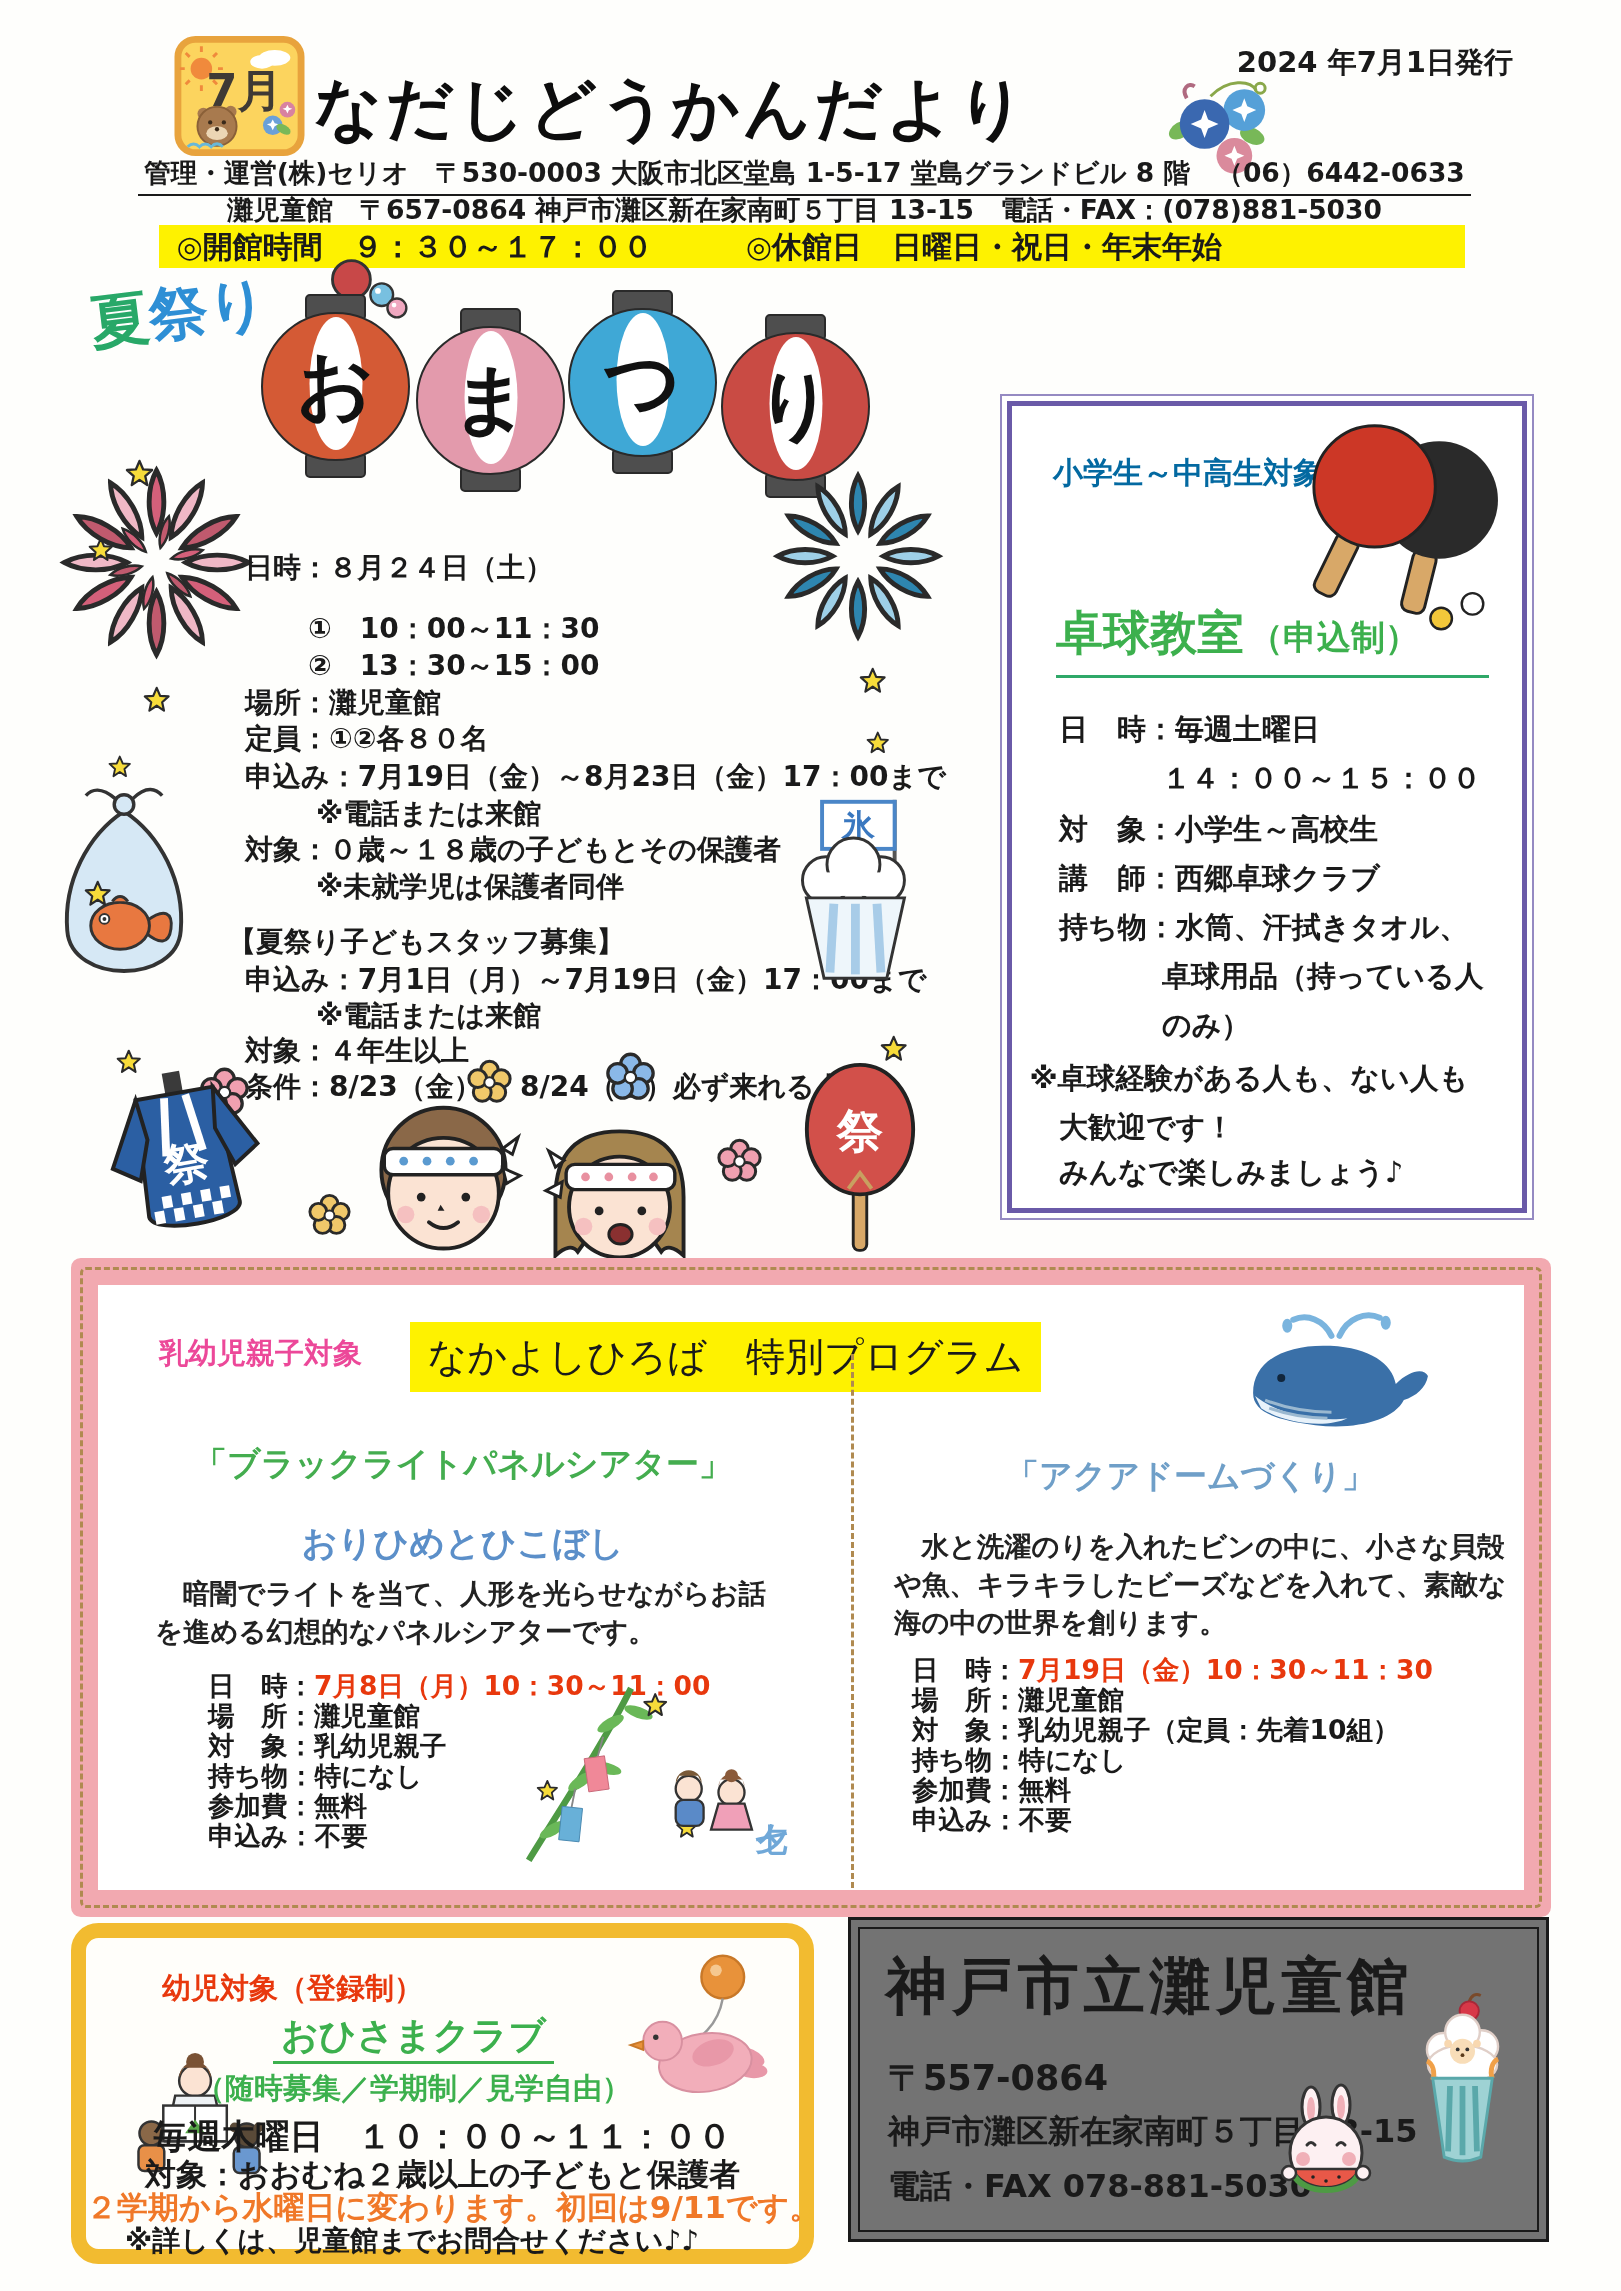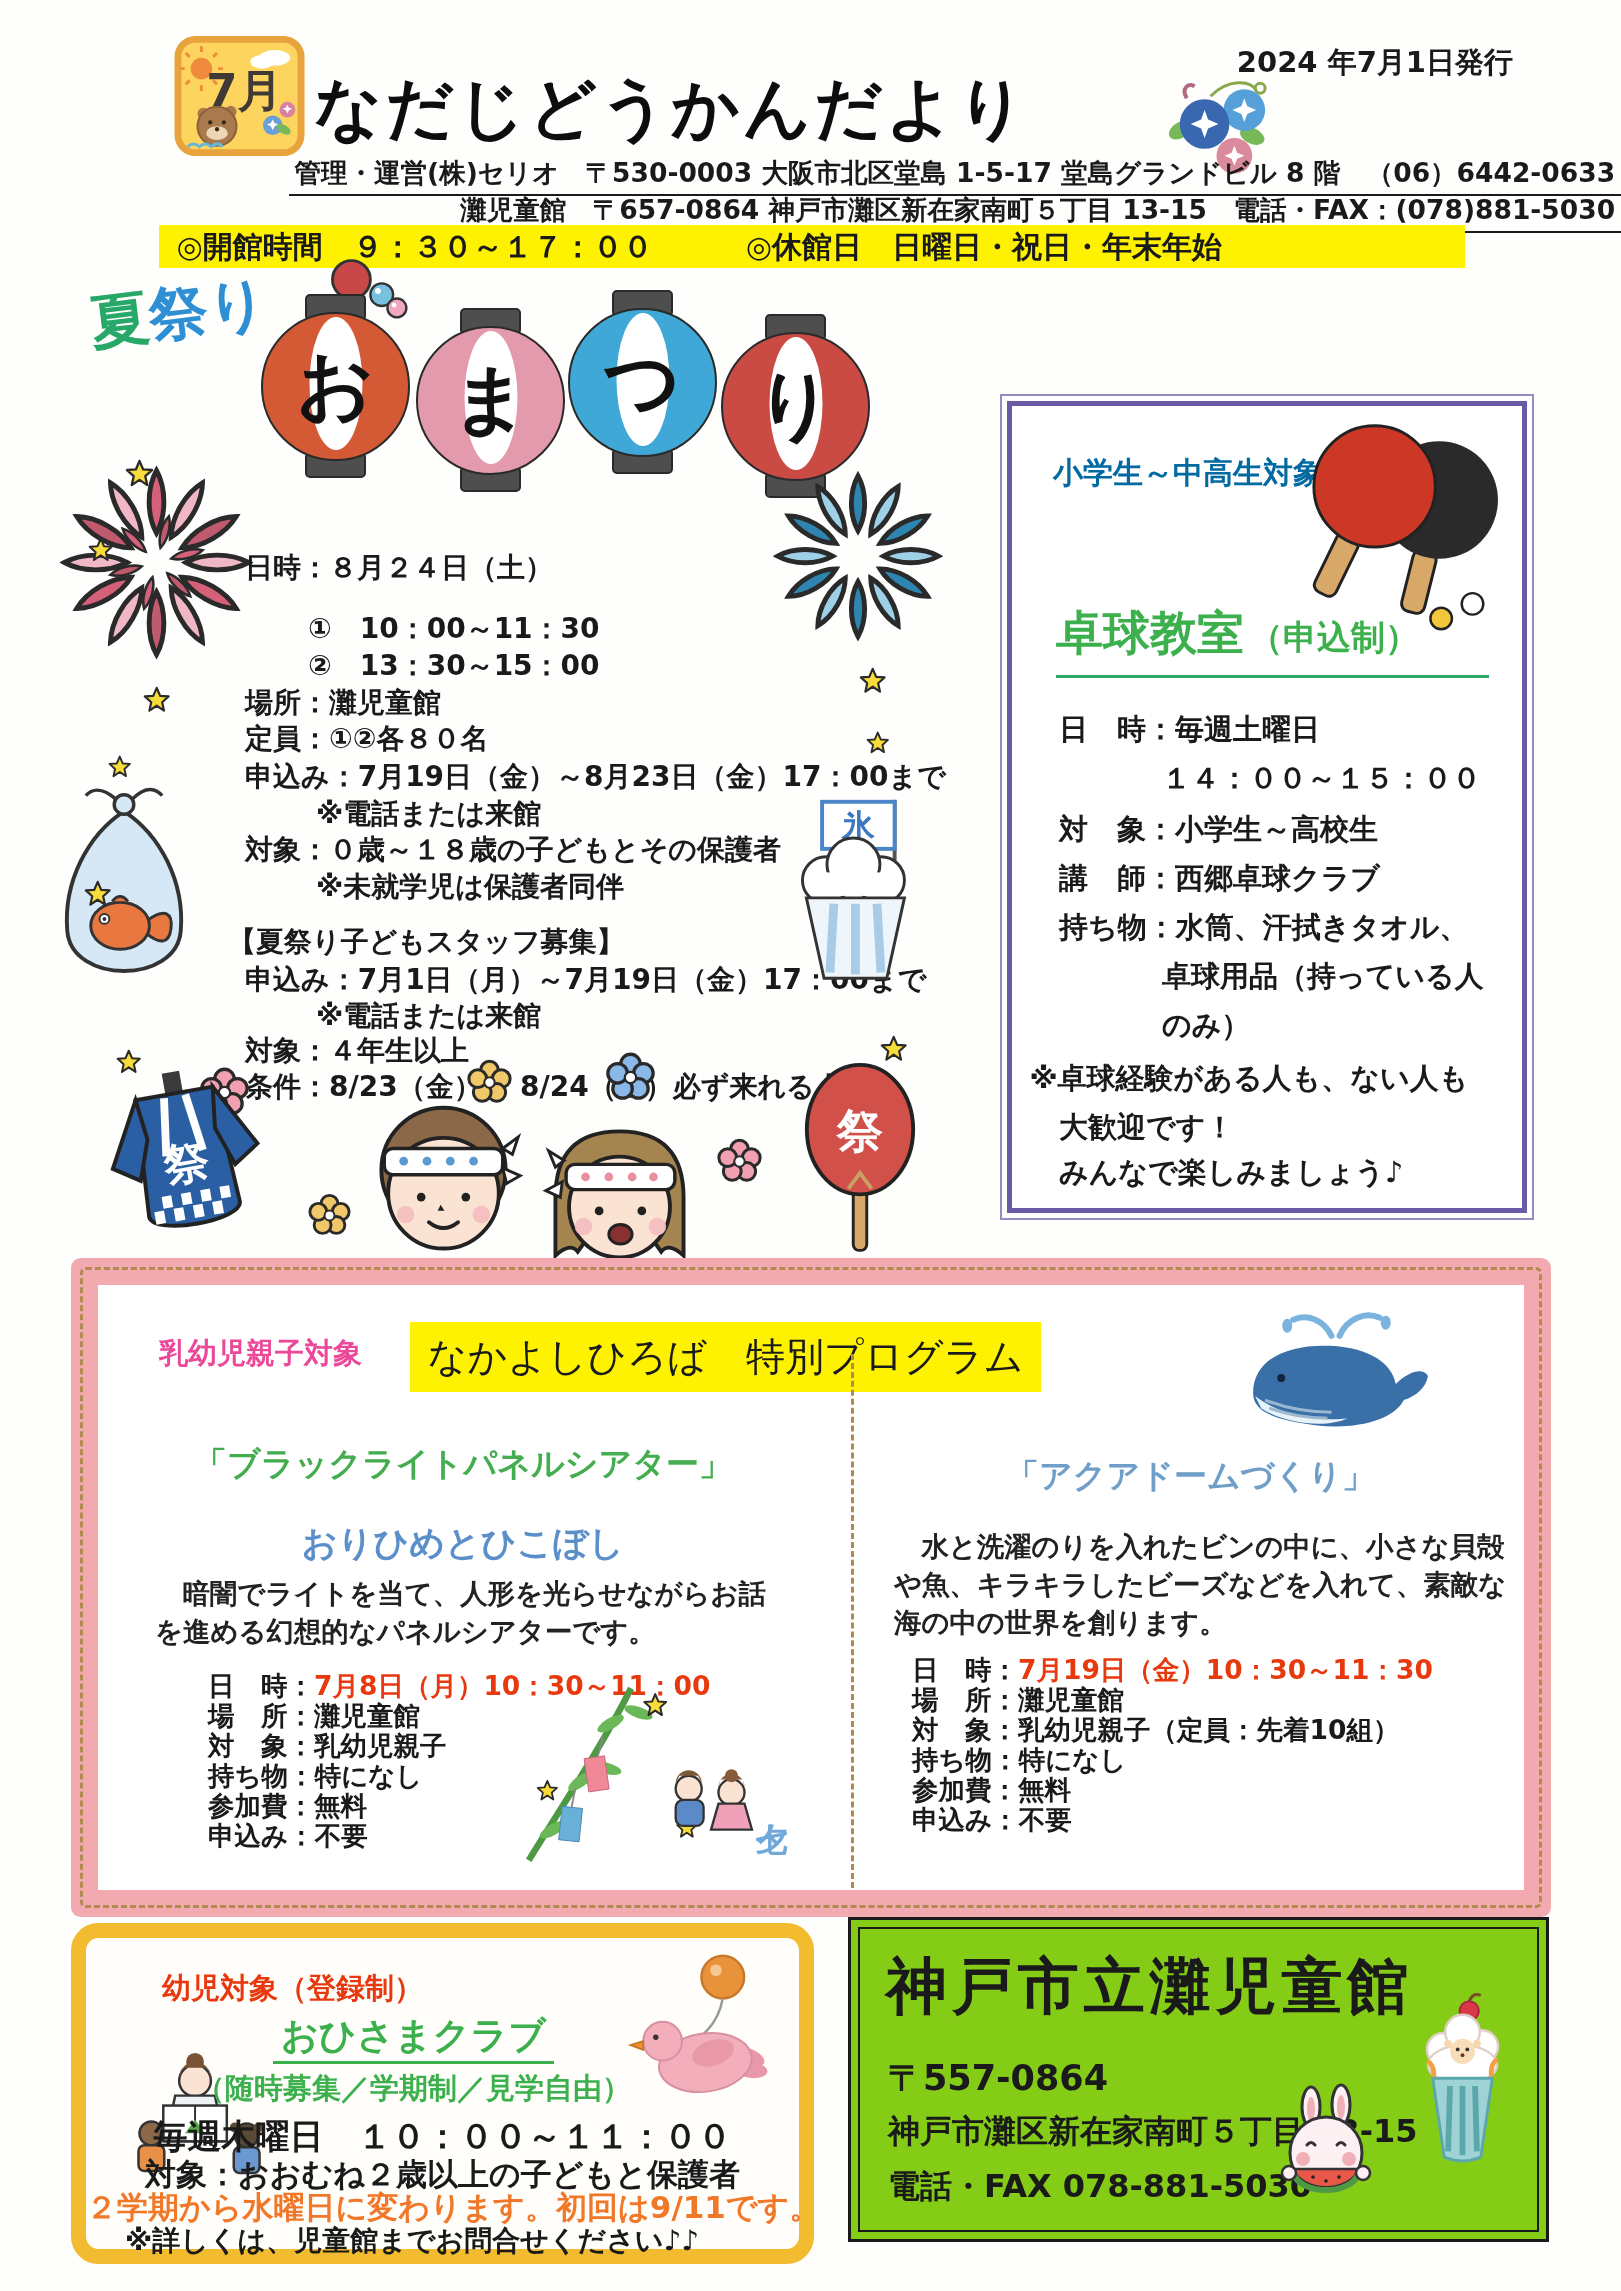--- a/index.html
+++ b/index.html
@@ -5,21 +5,21 @@
   html,body{margin:0;padding:0;background:#888;}
   .page{position:relative;width:1621px;height:2292px;background:#fefefc;margin:0 auto;overflow:hidden;
         font-family:"DejaVu Sans","Liberation Sans",sans-serif;color:#1a1a1a;}
   .t{position:absolute;white-space:nowrap;font-weight:bold;}
   .abs{position:absolute;}
   svg{overflow:visible;}
   
   .issue-date{right:108px;top:43px;font-size:29px;}
   .month-badge{left:174px;top:35px;width:131px;height:122px;}
   .page-title{left:314px;top:63px;font-size:67px;font-weight:900;letter-spacing:2.9px;color:#0d0d0d;}
-  .addr{left:0;right:0;text-align:right;font-size:26.5px;}
+  .addr{left:0;right:12px;text-align:center;font-size:26.5px;}
   .addr span{display:inline-block;border-bottom:2.9px solid #1a1a1a;padding:0 5.9px 2.9px;}
   .addr1{top:155px;} .addr2{top:192px;}
   .banner{left:159px;top:225px;width:1306px;height:43px;background:#fef200;display:flex;align-items:flex-end;
           gap:93px;padding-left:17.6px;box-sizing:border-box;font-size:30px;font-weight:bold;}
   
   .logo-natsu{left:90px;top:274px;font-size:59px;font-weight:900;transform:rotate(-7deg);}
   .logo-natsu .g{color:#28a868;} .logo-natsu .b{color:#2e8fd5;}
   .lantern{position:absolute;display:flex;flex-direction:column;align-items:center;}
   .lantern .cap{width:57px;height:22.5px;background:#4e4e4e;border:2px solid #2a2a2a;border-radius:4.9px;}
   .lantern .body{position:relative;width:145px;height:145px;border-radius:50%;background:var(--c);
@@ -47,21 +47,21 @@
   .col-title{position:absolute;text-align:center;font-weight:900;font-size:33px;white-space:nowrap;}
   .desc{position:absolute;font-size:27.4px;line-height:38px;font-weight:bold;color:#222;}
   .drow{display:flex;font-size:26.5px;font-weight:bold;line-height:30px;white-space:nowrap;}
   .drow .red{color:#e8380d;}
   .divider{left:753px;top:69px;height:534px;border-left:3.9px dashed #b08a50;}
   
   .ohi{left:71px;top:1923px;width:743px;height:341px;border:15.7px solid #f2bb30;border-radius:27.4px;
        background:#fffefa;box-sizing:border-box;}
   .ohi .c{left:0;right:0;text-align:center;}
   
-  .foot{left:848px;top:1917px;width:701px;height:325px;border:3.9px solid #1a1a1a;background:#84cc16;box-sizing:border-box;}
+  .foot{left:848px;top:1917px;width:701px;height:325px;border:3.9px solid #1a1a1a;background:#737373;box-sizing:border-box;}
   .foot-inner{position:absolute;inset:6.9px;border:2px solid #1a1a1a;}
 </style>
 </head>
 <body>
 
 <svg width="0" height="0" style="position:absolute" aria-hidden="true">
   <defs>
     <g id="sym-star">
       <path d="M0,-13 L3.8,-4.2 L13,-3.6 L6,2.8 L8,12 L0,6.6 L-8,12 L-6,2.8 L-13,-3.6 L-3.8,-4.2 Z" fill="#f7dc3a" stroke="#2a2a2a" stroke-width="2.4" stroke-linejoin="round"></path>
     </g>

